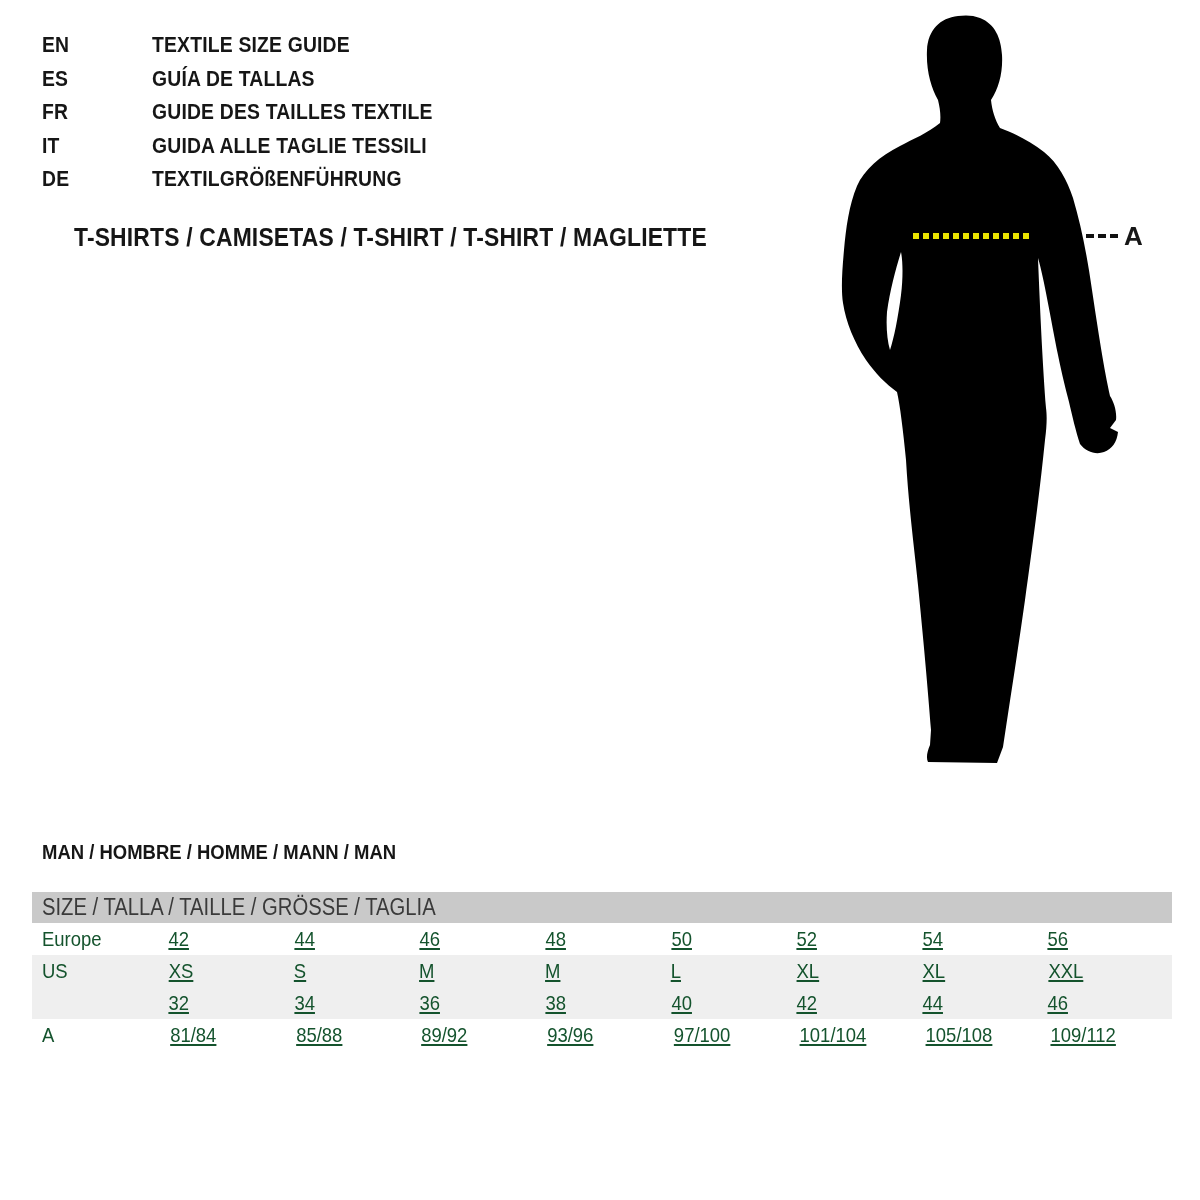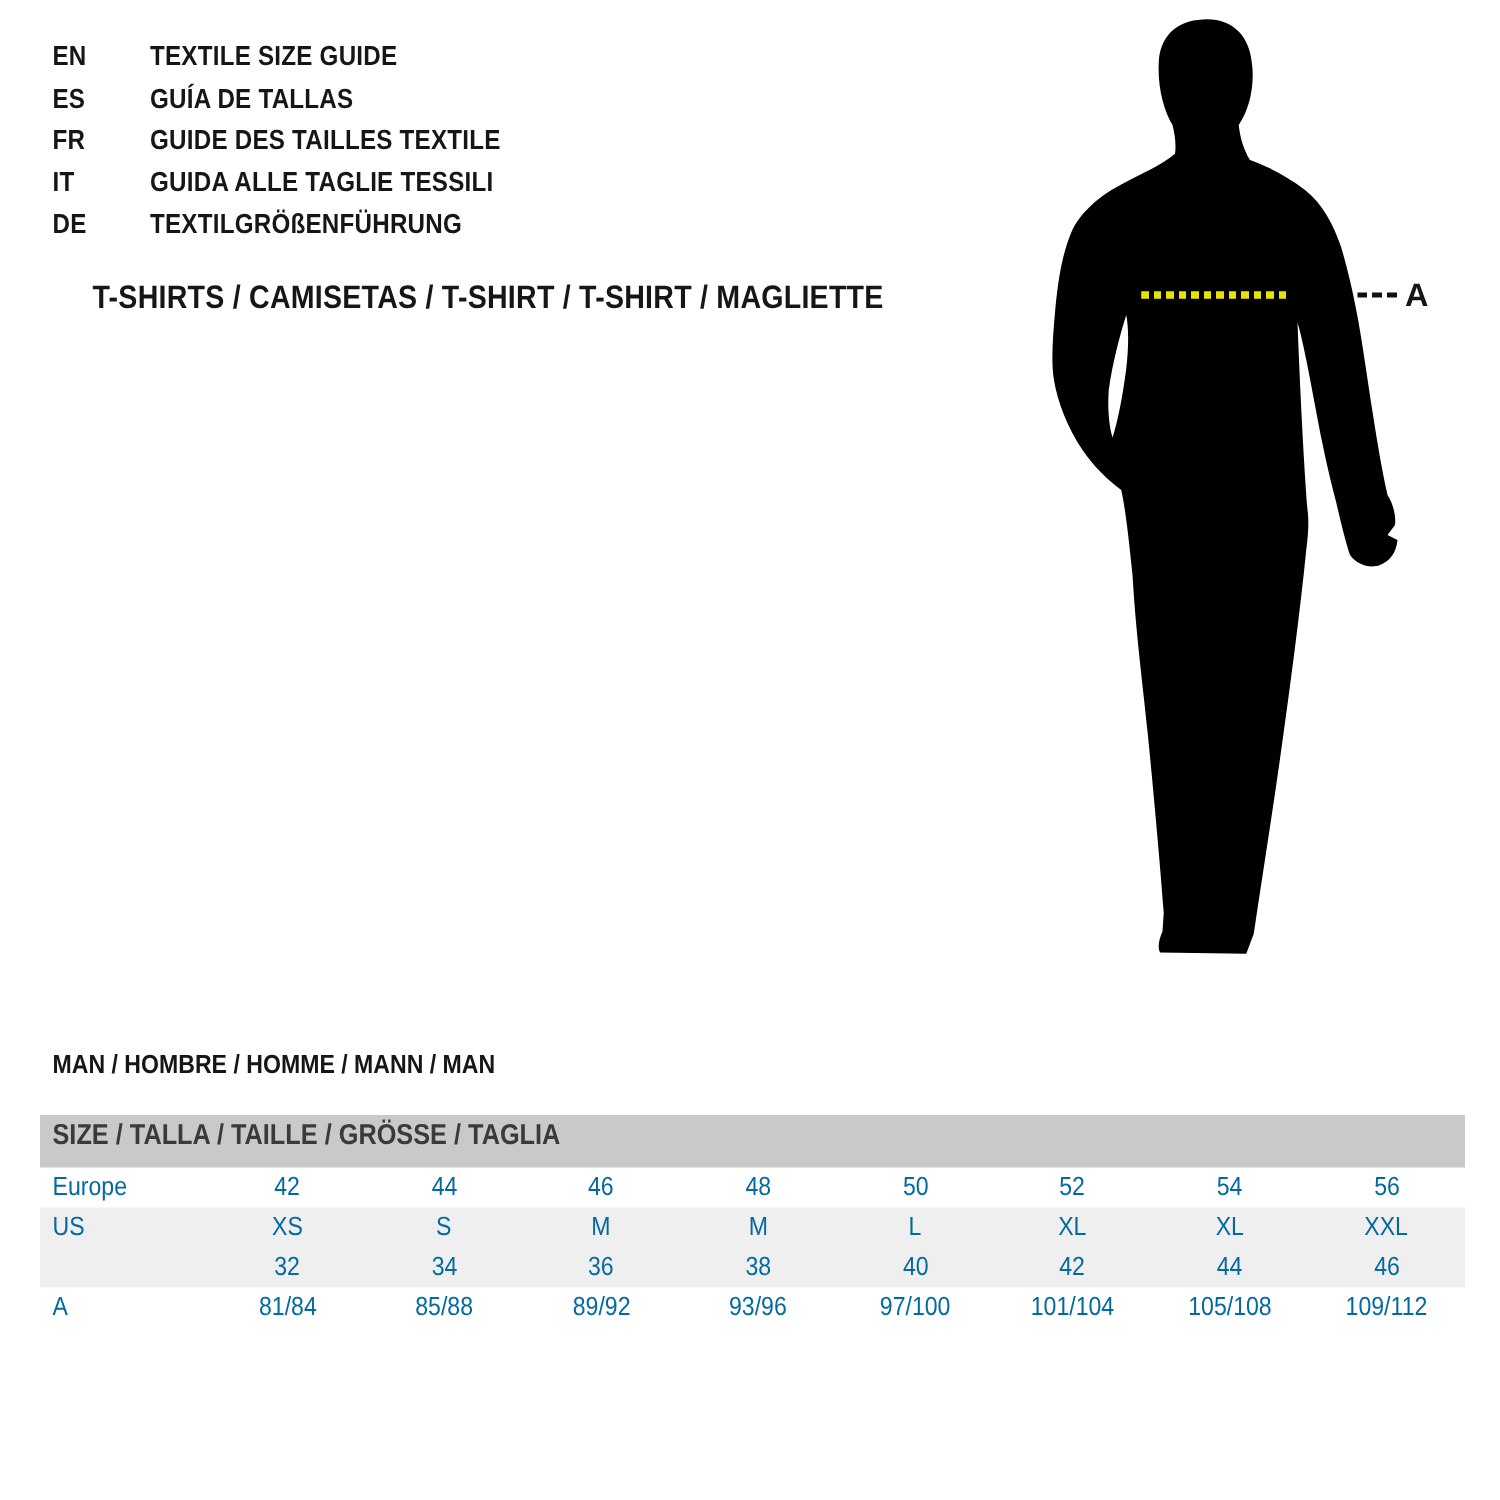--- a/index.html
+++ b/index.html
@@ -7,47 +7,47 @@
        font-family:"Liberation Sans",sans-serif;color:#161616;}
   .canvas{position:absolute;inset:0;}
 
   
   .sq{display:inline-block;transform:scaleX(0.88);transform-origin:0 50%;white-space:nowrap;}
   .sqc{display:inline-block;transform:scaleX(0.88);transform-origin:50% 50%;white-space:nowrap;}
 
   
   .lang-list{position:absolute;left:42px;top:28px;}
   .lang-row{display:flex;height:33.5px;line-height:33.5px;
-            font-size:22px;font-weight:bold;letter-spacing:0.2px;}
+            font-size:22px;font-weight:bold;letter-spacing:0.2px;gap:32px;}
   .lang-code{width:78px;flex:0 0 78px;}
 
   
   .categories{position:absolute;left:42px;top:220px;}
   .cat-line{height:34px;line-height:34px;font-size:26px;font-weight:bold;letter-spacing:0.2px;margin-left:32px;}
 
   
   .figure-svg{position:absolute;left:840px;top:10px;width:292px;height:762px;}
   .chest-line{position:absolute;left:913px;top:233px;width:119px;height:6px;
               background:repeating-linear-gradient(90deg,var(--dot) 0 6px,transparent 6px 10px);}
   .a-dashes{position:absolute;left:1086px;top:234px;width:34px;height:4px;
             background:repeating-linear-gradient(90deg,#111 0 8px,transparent 8px 12px);}
   .a-label{position:absolute;left:1124px;top:221px;font-size:26px;font-weight:bold;}
 
   
   .section-title{position:absolute;left:42px;top:840px;font-size:21px;font-weight:bold;line-height:24px;}
 
   
   .size-table{position:absolute;left:32px;top:892px;width:1140px;}
-  .thead{height:42px;line-height:31px;background:#c9c9c9;color:#3a3a3a;
-         padding-left:10px;font-size:23px;font-weight:bold;box-sizing:border-box;}
+  .thead{height:31px;line-height:31px;background:#c9c9c9;color:#3a3a3a;
+         padding-left:10px;font-size:23px;font-weight:normal;box-sizing:border-box;}
   .trow{display:grid;grid-template-columns:135px repeat(8,1fr);height:32px;
-        font-size:21px;color:#0369a1;}
+        font-size:21px;color:#14532d;}
   .trow.shade{background:#efefef;}
   .tlabel{display:flex;align-items:center;padding-left:10px;}
-  .tcell{display:flex;align-items:center;justify-content:center;}
+  .tcell{display:flex;align-items:center;justify-content:flex-start;text-decoration:underline;}
 
   
   .footnote{position:absolute;left:42px;top:1094px;font-size:21px;font-weight:bold;line-height:26px;}
 </style>
 </head>
 <body>
 
 <div class="canvas">
 
   <div class="lang-list">

